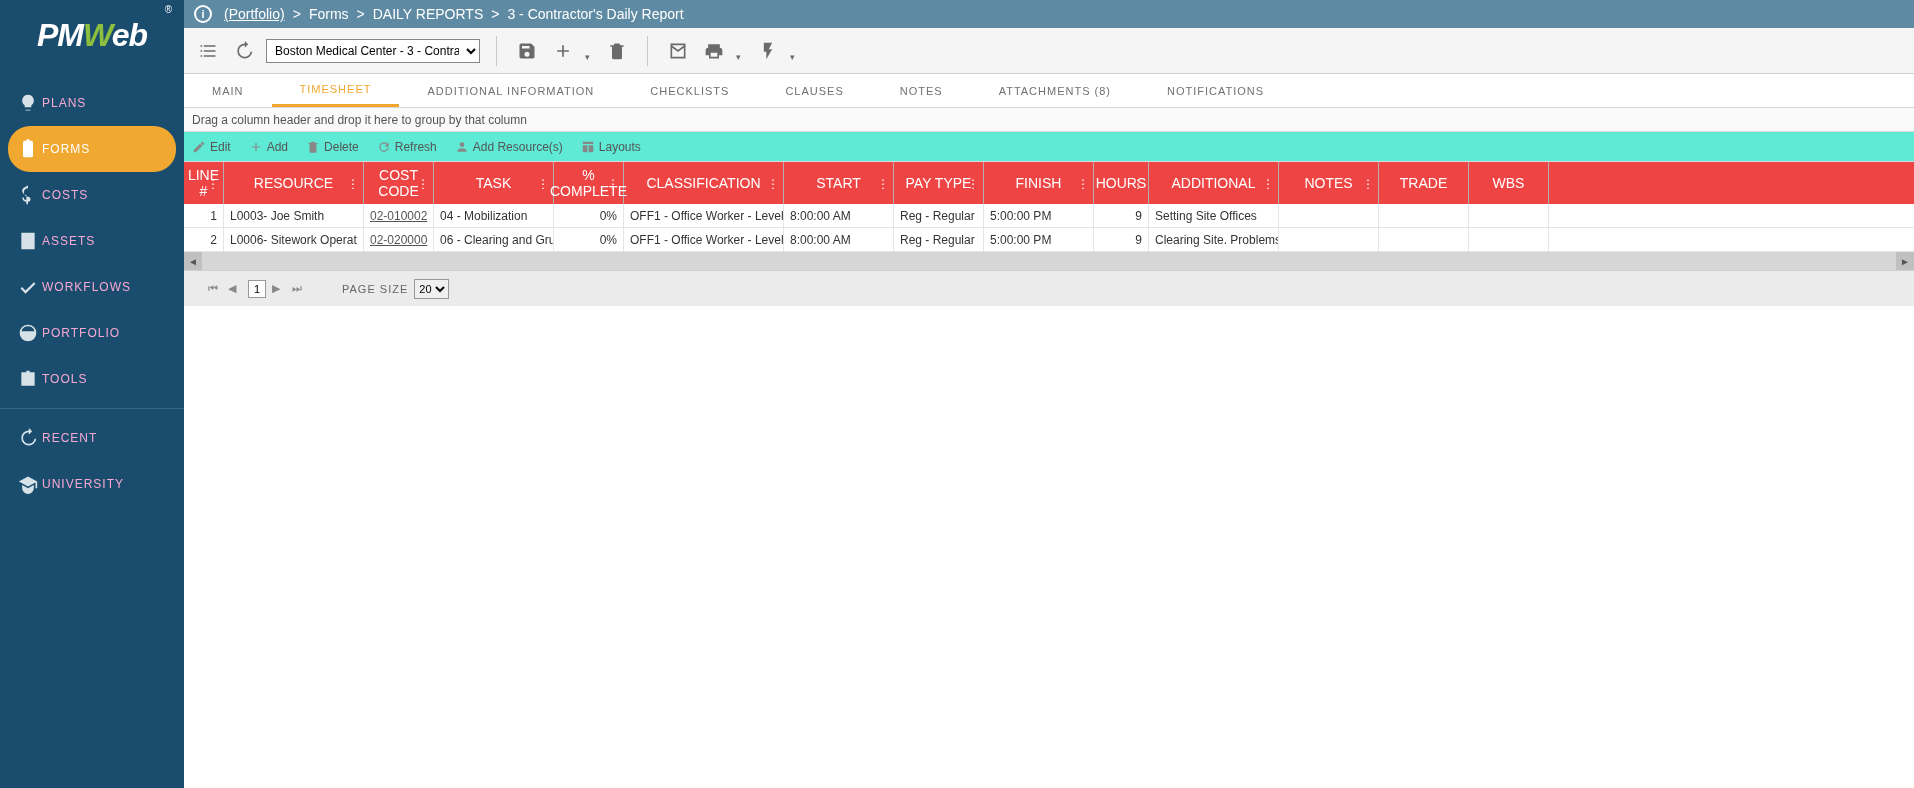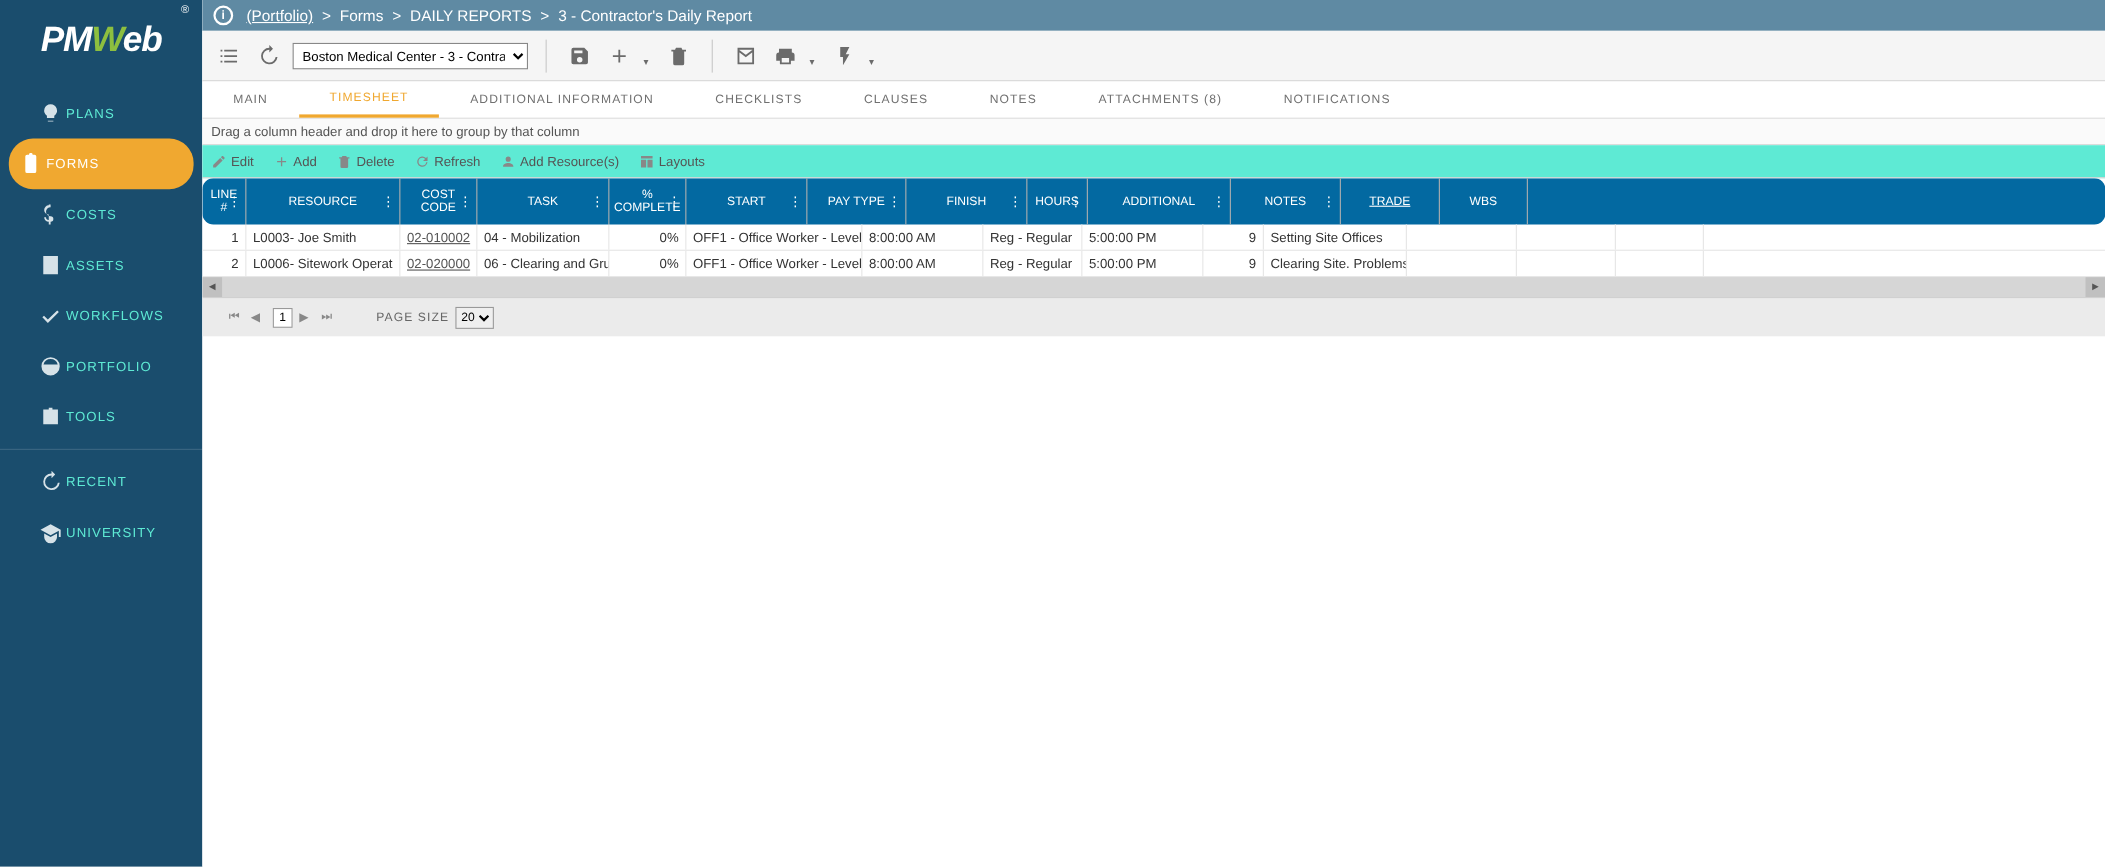--- a/index.html
+++ b/index.html
@@ -8,21 +8,21 @@
 .app { display: flex; height: 788px; width: 1914px; }
 
 
 .sidebar { width: 184px; background: #1a4d6d; color: #fff; display: flex; flex-direction: column; }
 .logo-area { height: 70px; display: flex; align-items: center; justify-content: center; padding: 8px; position: relative; }
 .logo-text { font-size: 32px; font-weight: bold; font-style: italic; color: #fff; letter-spacing: -1px; }
 .logo-text .w { color: #8dbf3f; }
 .logo-reg { position: absolute; top: 4px; right: 12px; font-size: 10px; }
 
 .nav { flex: 1; display: flex; flex-direction: column; padding-top: 10px; }
-.nav-item { display: flex; align-items: center; height: 46px; padding: 0 14px; cursor: pointer; color: #5eead4; font-size: 12px; letter-spacing: 1px; margin-left: 18px; }
+.nav-item { display: flex; align-items: center; height: 46px; padding: 0 14px; cursor: pointer; color: #f9a8d4; font-size: 12px; letter-spacing: 1px; }
 .nav-item .icon { width: 28px; display: flex; align-items: center; justify-content: center; }
 .nav-item .icon svg { width: 20px; height: 20px; fill: #d6e2e8; }
 .nav-item.active { background: #f0a830; color: #fff; border-radius: 22px; margin: 0 8px; padding: 0 6px; }
 .nav-item.active .icon svg { fill: #fff; }
 .nav-divider { height: 1px; background: rgba(255,255,255,0.15); margin: 6px 0; }
 
 
 .main { flex: 1; display: flex; flex-direction: column; background: #fff; }
 
 
@@ -47,21 +47,21 @@
 
 
 .group-bar { height: 24px; background: #fafafa; border-bottom: 1px solid #d8d8d8; padding: 0 8px; display: flex; align-items: center; font-size: 12px; color: #555; }
 
 .grid-toolbar { height: 30px; background: #5eead4; border-bottom: 1px solid #d8d8d8; display: flex; align-items: center; padding: 0 8px; gap: 18px; }
 .grid-tb-btn { display: flex; align-items: center; gap: 4px; font-size: 12px; color: #555; cursor: pointer; }
 .grid-tb-btn svg { width: 14px; height: 14px; fill: #888; }
 
 
 .grid-wrap { overflow: hidden; }
-.grid-header { display: flex; background: #0369a1; color: #fff; font-size: 11px; height: 42px; border-radius: 10px; }
+.grid-header { display: flex; background: #ef4444; color: #fff; font-size: 14px; height: 42px; }
 .gh { border-right: 1px solid #b0b0b0; display: flex; align-items: center; justify-content: center; padding: 2px 4px; text-align: center; position: relative; }
 .gh .menu-dots { position: absolute; right: 4px; }
 .gh .menu-dots::after { content: "⋮"; font-size: 12px; }
 
 .grid-row { display: flex; height: 24px; border-bottom: 1px solid #e5e5e5; font-size: 12px; color: #333; }
 .gc { border-right: 1px solid #e5e5e5; padding: 0 6px; display: flex; align-items: center; overflow: hidden; white-space: nowrap; }
 .gc.num { justify-content: flex-end; }
 .gc a { color: #555; text-decoration: underline; }
 
 
@@ -70,21 +70,21 @@
 .c-cost { width: 70px; }
 .c-task { width: 120px; }
 .c-pct { width: 70px; }
 .c-class { width: 160px; }
 .c-start { width: 110px; }
 .c-pay { width: 90px; }
 .c-finish { width: 110px; }
 .c-hours { width: 55px; }
 .c-desc { width: 130px; }
 .c-notes { width: 100px; }
-.c-trade { width: 90px; text-decoration: underline; }
+.c-trade { width: 90px; }
 .c-wbs { width: 80px; text-align: center; }
 
 
 .hscroll { height: 18px; background: #d0d0d0; display: flex; align-items: center; }
 .hscroll .arrow { width: 18px; height: 18px; background: #c0c0c0; display: flex; align-items: center; justify-content: center; font-size: 10px; color: #555; }
 .hscroll .track { flex: 1; background: #d6d6d6; height: 18px; }
 
 
 .pager { height: 36px; background: #ebebeb; border-top: 1px solid #d0d0d0; display: flex; align-items: center; padding: 0 24px; gap: 6px; font-size: 11px; color: #666; }
 .pager .pbtn { width: 14px; height: 14px; cursor: pointer; color: #888; }
@@ -309,20 +309,24 @@
         <div class="gh c-cost">
             <span>COST CODE</span>
             <span class="menu-dots"></span>
           </div>
         <div class="gh c-task">
             <span>TASK</span>
             <span class="menu-dots"></span>
           </div>
         <div class="gh c-pct">
             <span>% COMPLETE</span>
+            <span class="menu-dots"></span>
+          </div>
+        <div class="gh c-class">
+            <span>CLASSIFICATION</span>
             <span class="menu-dots"></span>
           </div>
         <div class="gh c-start">
             <span>START</span>
             <span class="menu-dots"></span>
           </div>
         <div class="gh c-pay">
             <span>PAY TYPE</span>
             <span class="menu-dots"></span>
           </div>

